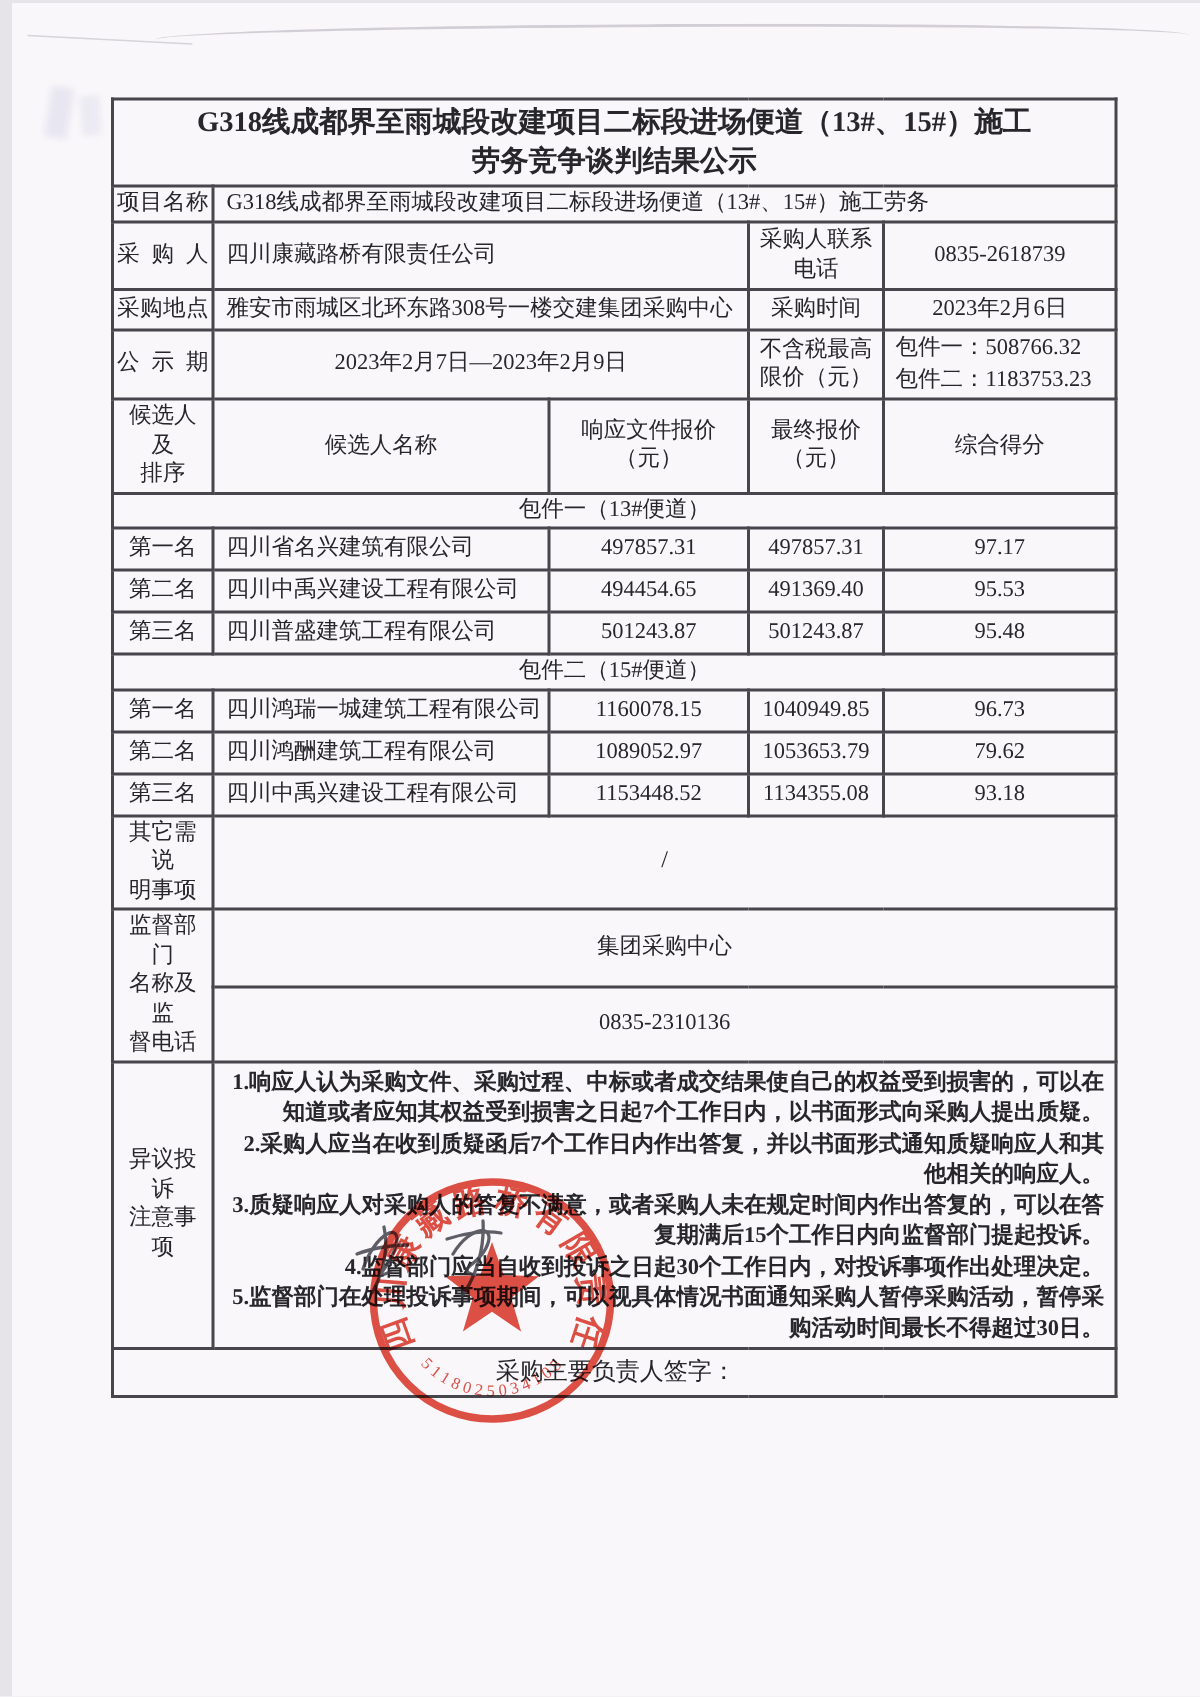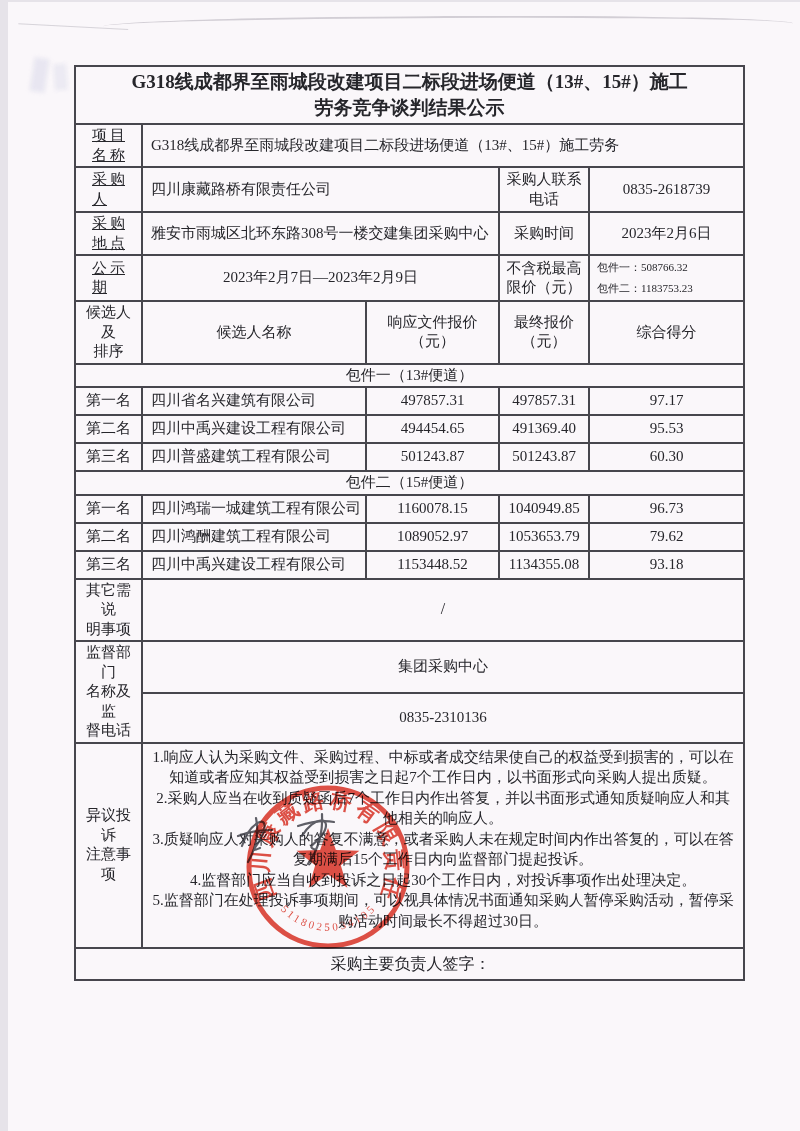--- a/index.html
+++ b/index.html
@@ -31,27 +31,28 @@
     border-collapse:collapse;table-layout:fixed;
     background:transparent;
   }
   td{
     border:2px solid #47464d;
     font-size:15px;line-height:1.3;
     text-align:center;vertical-align:middle;
     padding:1px 3px;overflow:hidden;word-break:break-all;
   }
   tr.r-title td{font-weight:bold;font-size:19px;line-height:26px;padding:2px 16px;border-radius:16px;}
-  .just{text-align:justify;text-align-last:justify;padding:1px 16px;text-decoration:underline;}
+  .just{text-align:justify;text-align-last:justify;padding:1px 2px;}
   .left{text-align:left;padding-left:8px;margin-top:16px;}
   .ln{display:block;}
-  .price-lines{text-align:left;padding-left:7px;font-size:11px;line-height:21px;}
+  .price-lines{text-align:left;padding-left:7px;font-size:15px;line-height:21px;}
   td.notice{
-    text-align:center;vertical-align:top;font-size:15px;line-height:20.5px;
-    padding:3px 7px 16px 7px;
+    text-align:right;vertical-align:top;font-size:15px;line-height:20.5px;
+    padding:3px 7px 2px 7px;
+    font-weight:bold;
   }
   td.sig{
     text-align:center;font-size:16px;padding:4px 2px 4px 4px;
   }
   .slash{font-size:16px;}
 
   
   .signature-svg{position:absolute;left:218px;top:800px;z-index:6;}
 
   
@@ -153,21 +154,21 @@
       <td class="left">四川中禹兴建设工程有限公司</td>
       <td>494454.65</td>
       <td>491369.40</td>
       <td>95.53</td>
     </tr>
     <tr style="height:28px">
       <td>第三名</td>
       <td class="left">四川普盛建筑工程有限公司</td>
       <td>501243.87</td>
       <td>501243.87</td>
-      <td>60.30</td>
+      <td>95.48</td>
     </tr>
 
     <tr style="height:22px">
       <td colspan="5">包件二（15#便道）</td>
     </tr>
     <tr style="height:28px">
       <td>第一名</td>
       <td class="left">四川鸿瑞一城建筑工程有限公司</td>
       <td>1160078.15</td>
       <td>1040949.85</td>

